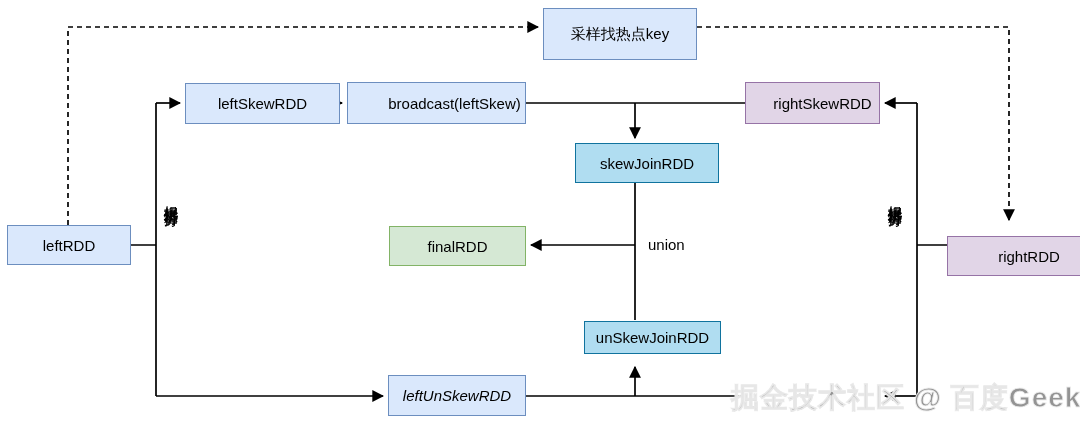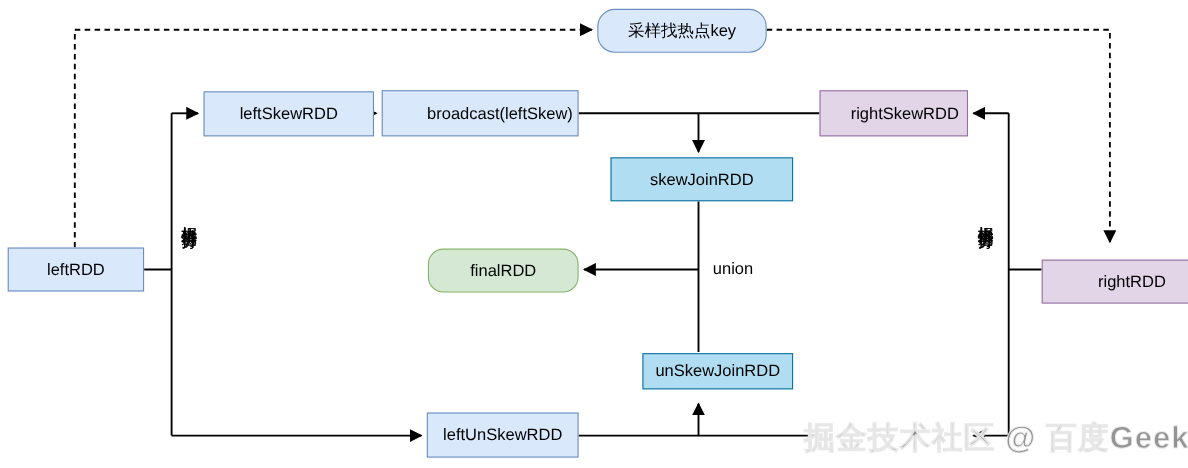--- a/index.html
+++ b/index.html
@@ -16,21 +16,21 @@
     display:flex;align-items:center;justify-content:center;
     box-sizing:border-box;
     border:1px solid #000;
     font-size:15px;color:#000;
     white-space:nowrap;
     text-align:center;
   }
   .blue  {background:var(--blue-fill);  border-color:var(--blue-stroke);}
   .purple{background:var(--purple-fill);border-color:var(--purple-stroke);padding-left:20px;}
   .cyan  {background:var(--cyan-fill);  border-color:var(--cyan-stroke);}
-  .green {background:var(--green-fill); border-color:var(--green-stroke);border-radius:14px;}
+  .green {background:var(--green-fill); border-color:var(--green-stroke);}
   .edge-label{
     position:absolute;font-size:15px;color:#000;white-space:nowrap;
   }
   .vlabel{
     position:absolute;
     writing-mode:vertical-rl;text-orientation:upright;
     font-size:14.5px;letter-spacing:1px;color:#000;
     line-height:18px;
   }
   .watermark{
@@ -71,39 +71,39 @@
       <path d="M917,396 L885,396" marker-end="url(#arrow)"></path>
 
       <path d="M526,396 L742,396"></path>
       <path d="M635,396 L635,367" marker-end="url(#arrow)"></path>
 
       <path d="M68,225 L68,27 L538,27" stroke-dasharray="5 4" marker-end="url(#arrow)"></path>
       <path d="M697,27 L1009,27 L1009,220" stroke-dasharray="5 4" marker-end="url(#arrow)"></path>
     </g>
   </svg>
 
-  <div class="node blue" style="left:543px;top:8px;width:154px;height:40px;border-radius:16px;">采样找热点key</div>
+  <div class="node blue" style="left:543px;top:8px;width:154px;height:52px;">采样找热点key</div>
 
   <div class="node blue" style="left:185px;top:83px;width:155px;height:41px;">leftSkewRDD</div>
 
   <div class="node blue" style="left:347px;top:82px;width:179px;height:42px;padding-left:36px;">broadcast(leftSkew)</div>
 
   <div class="node purple" style="left:745px;top:82px;width:135px;height:42px;">rightSkewRDD</div>
 
-  <div class="node cyan" style="left:555px;top:143px;width:166px;height:40px;">skewJoinRDD</div>
+  <div class="node cyan" style="left:575px;top:143px;width:144px;height:40px;">skewJoinRDD</div>
 
   <div class="node green" style="left:389px;top:226px;width:137px;height:40px;">finalRDD</div>
 
   <div class="node blue" style="left:7px;top:225px;width:124px;height:40px;">leftRDD</div>
 
   <div class="node purple" style="left:947px;top:236px;width:144px;height:40px;">rightRDD</div>
 
   <div class="node cyan" style="left:584px;top:321px;width:137px;height:33px;">unSkewJoinRDD</div>
 
-  <div class="node blue" style="left:388px;top:375px;width:138px;height:41px;">leftUnSkewRDD</div>
+  <div class="node blue" style="left:388px;top:375px;width:138px;height:41px;font-style:italic;">leftUnSkewRDD</div>
 
 
   <div class="edge-label" style="left:648px;top:236px;">union</div>
 
   <div class="vlabel" style="left:162px;top:194px;">根据热键进行拆分</div>
 
   <div class="vlabel" style="left:886px;top:194px;">根据热键进行拆分</div>
 
   <div class="watermark">掘金技术社区 @ 百度Geek说</div>
 

